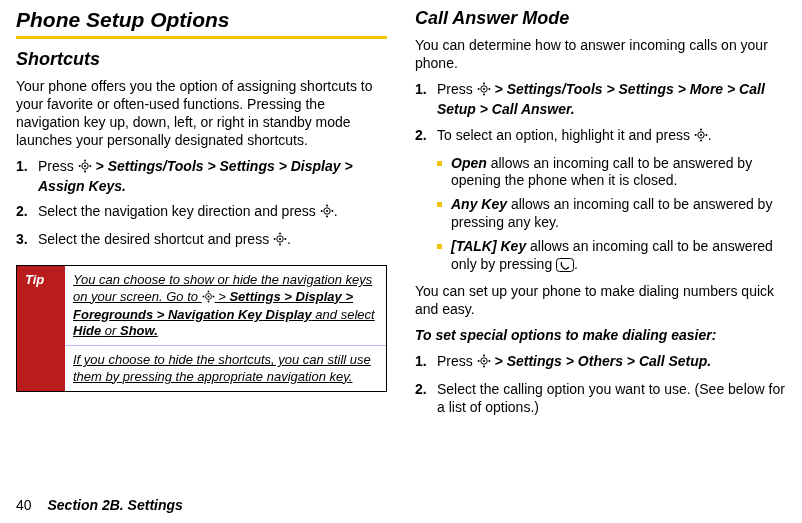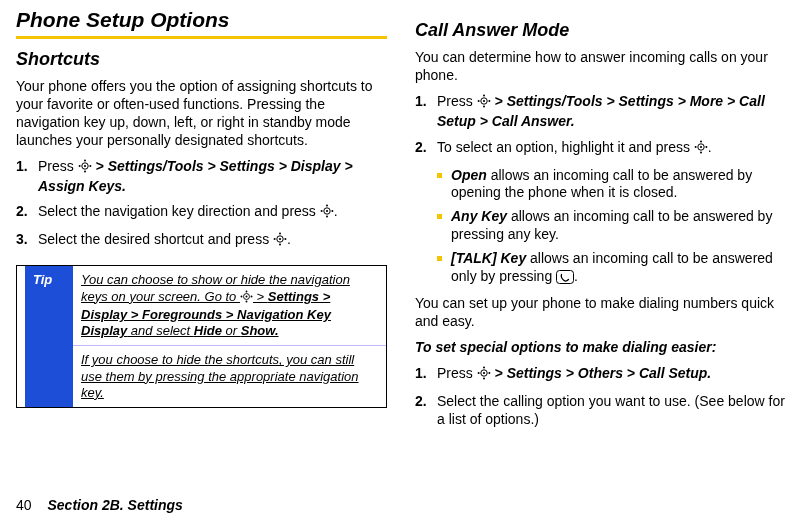--- a/index.html
+++ b/index.html
@@ -15,21 +15,21 @@
   ol.steps li { font-size: 14px; line-height: 1.28; margin-bottom: 8px; position: relative; }
   ol.steps li .num { position: absolute; left: -22px; top: 0; font-weight: 700; }
   .bi { font-weight: 700; font-style: italic; }
   .b  { font-weight: 700; }
   .navicon { display: inline-block; vertical-align: -2px; }
   .talkicon { display: inline-block; vertical-align: -3px; }
   ul.bullets { list-style: none; padding-left: 16px; }
   ul.bullets li { font-size: 14px; line-height: 1.28; margin-bottom: 6px; position: relative; }
   ul.bullets li::before { content: ""; position: absolute; left: -14px; top: 6px; width: 5px; height: 5px; background: #f2c500; }
   .tipbox { margin-top: 14px; border: 1px solid #000; display: flex; font-size: 13px; }
-  .tipbox .tiplabel { background: #1d4ed8; color: #fff; font-weight: 700; font-style: italic; padding: 6px 8px; min-width: 48px; margin-left: 8px; }
+  .tipbox .tiplabel { background: #b91c1c; color: #fff; font-weight: 700; font-style: italic; padding: 6px 8px; min-width: 48px; }
   .tipbox .tipbody { flex: 1; }
   .tipbox .tipcell { padding: 6px 8px; line-height: 1.25; font-style: italic; text-decoration: underline; }
   .tipbox .tipdiv { border-top: 1px solid #c4b5fd; }
   .footer { position: absolute; bottom: 10px; left: 16px; font-size: 14px; }
   .footer .pg { font-style: normal; margin-right: 12px; }
   .footer .sec { font-style: italic; font-weight: 700; }
 </style>
 </head>
 <body>
 
@@ -91,21 +91,21 @@
                   <circle cx="1.6" cy="7" r="1" fill="#000"></circle>
                   <circle cx="12.4" cy="7" r="1" fill="#000"></circle>
                 </svg></span><span> &gt; </span><span class="b">Settings &gt; Display &gt; Foregrounds &gt; Navigation Key Display</span><span> and select </span><span class="b">Hide</span><span> or </span><span class="b">Show.</span>
           </div>
           <div class="tipcell tipdiv">If you choose to hide the shortcuts, you can still use them by pressing the appropriate navigation key.</div>
         </div>
       </div>
     </div>
 
     <div class="col">
-      <div class="h2" style="margin-top:12px">Call Answer Mode</div>
+      <div class="h2" style="margin-top:0">Call Answer Mode</div>
       <div class="p">You can determine how to answer incoming calls on your phone.</div>
 
       <ol class="steps">
         <li>
           <span class="num">1.</span>
           <span>Press </span><span class="navicon"><svg width="14" height="14" viewBox="0 0 14 14">
                 <circle cx="7" cy="7" r="3.2" fill="none" stroke="#000" stroke-width="1"></circle>
                 <circle cx="7" cy="7" r="1.1" fill="#000"></circle>
                 <circle cx="7" cy="1.6" r="1" fill="#000"></circle>
                 <circle cx="7" cy="12.4" r="1" fill="#000"></circle>

